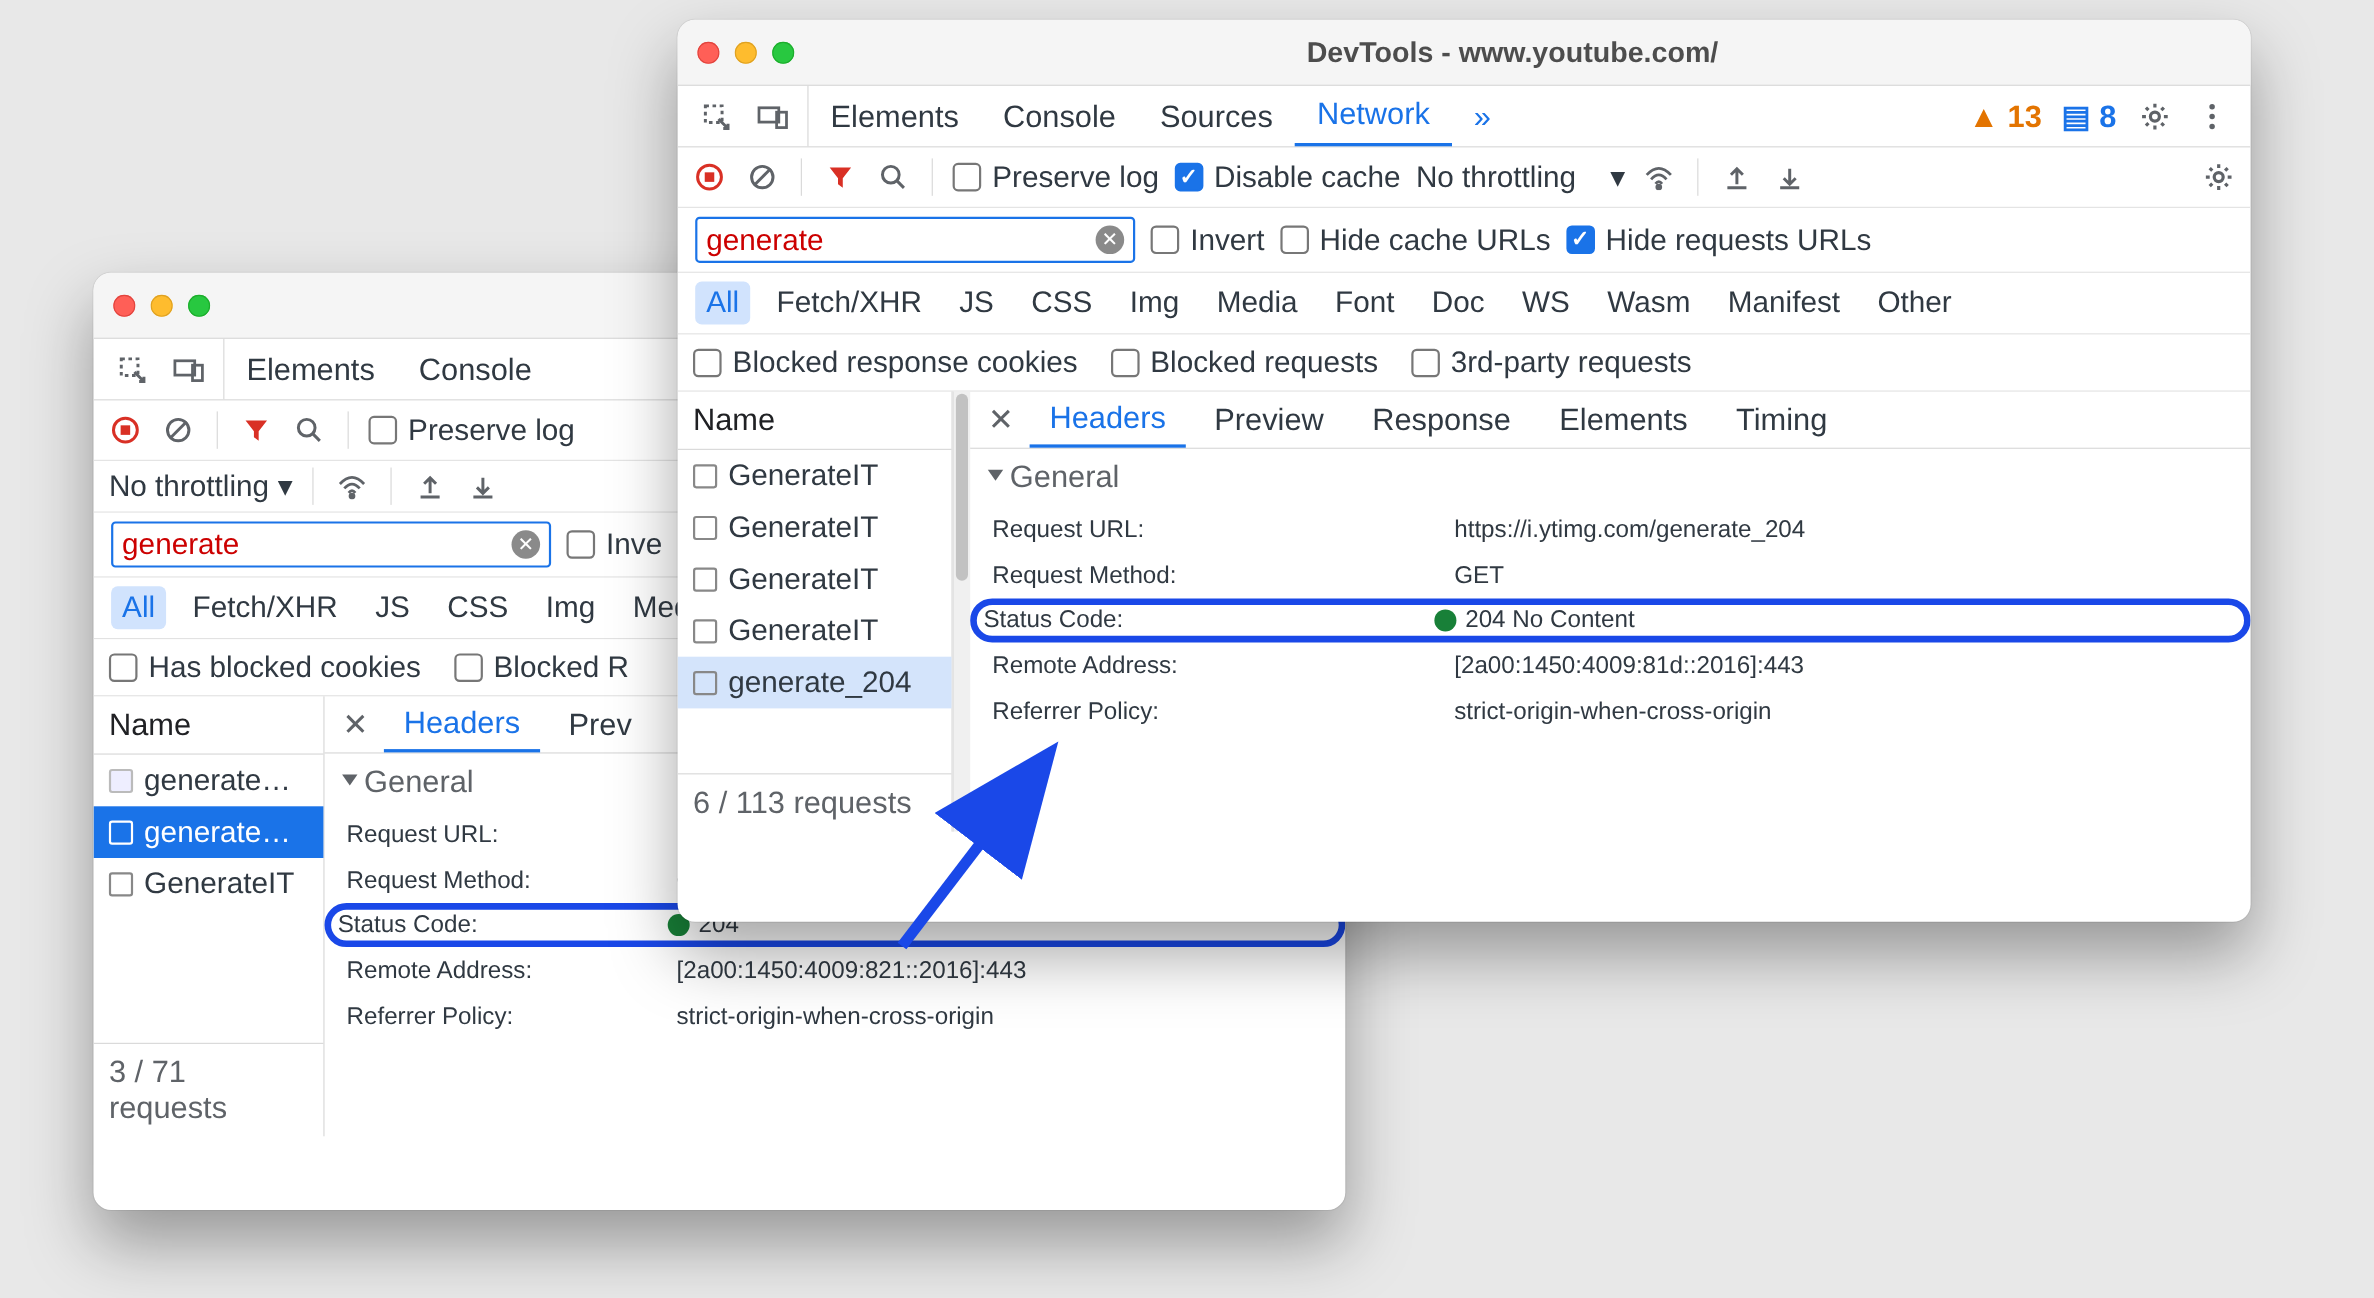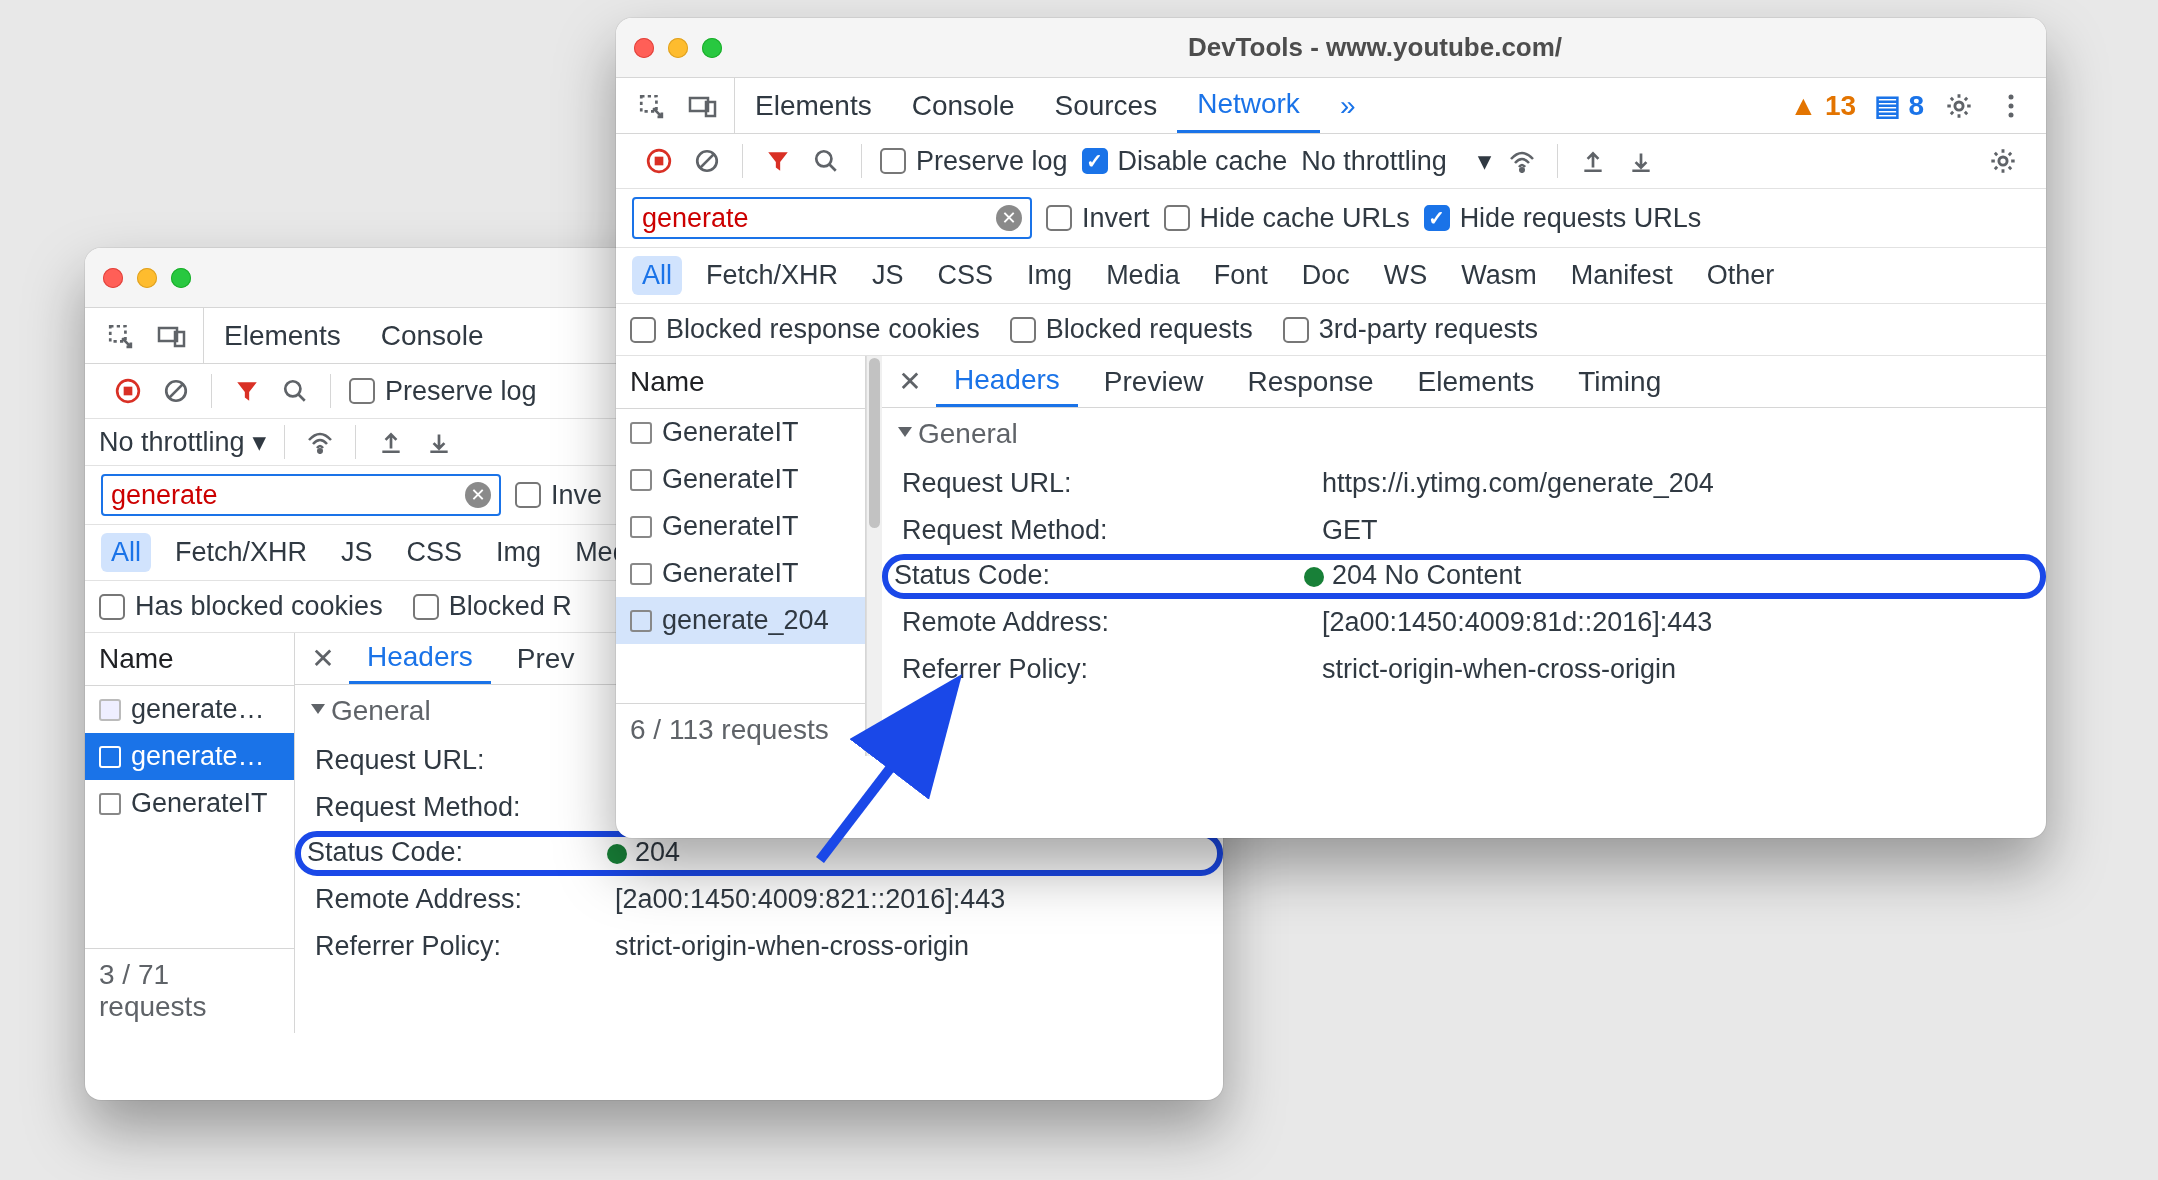--- a/index.html
+++ b/index.html
@@ -33,21 +33,21 @@
   
   .toprow { display:flex; align-items:center; height:56px; border-bottom:1px solid #d6d6d6; padding:0 12px; }
   .toprow .small-icons { display:flex; gap:18px; padding:0 14px 0 6px; border-right:1px solid #d6d6d6; height:100%; align-items:center;}
   .tab { padding:0 20px; height:100%; display:flex; align-items:center; cursor:pointer; font-size:28px;}
   .tab.active { color:#1a73e8; border-bottom:3px solid #1a73e8; font-weight:500;}
   .toprow .right { margin-left:auto; display:flex; align-items:center; gap:18px; padding-right:6px;}
   .warn-tri { color:#e37400; font-weight:600;}
   .badge-msg { color:#1a73e8; font-weight:600;}
 
   
-  .nbar { display:flex; flex-wrap:wrap; align-items:center; gap:14px; padding:10px 26px; border-bottom:1px solid #e2e2e2; }
+  .nbar { display:flex; flex-wrap:wrap; align-items:center; gap:14px; padding:10px 12px; border-bottom:1px solid #e2e2e2; }
   .nbar.thin { padding:6px 14px; }
   .ico { display:inline-flex; align-items:center; justify-content:center; width:34px; height:34px; }
   .sep { width:1px; align-self:stretch; background:#d6d6d6; margin:0 4px;}
   .chk { display:inline-flex; align-items:center; gap:10px; font-size:27px; cursor:pointer;}
   .chk .box { width:26px; height:26px; border:2px solid #777; border-radius:5px; display:inline-flex; align-items:center; justify-content:center; background:#fff;}
   .chk.checked .box { background:#1a73e8; border-color:#1a73e8; }
   .chk.checked .box::after { content:"✓"; color:#fff; font-size:20px; font-weight:700; line-height:1;}
   .filter-input { display:flex; align-items:center; border:2px solid #1a73e8; border-radius:4px; padding:2px 8px; height:42px; min-width:260px;}
   .filter-input input { border:none; outline:none; font-size:27px; flex:1; background:transparent; color:#cc0000;}
   .clear-btn { width:26px; height:26px; border-radius:50%; background:#8a8a8a; color:#fff; display:flex; align-items:center; justify-content:center; cursor:pointer; font-size:18px;}
@@ -69,21 +69,21 @@
   .reqitem.lightsel { background:#d4e4fb;align-items:center;}
   .namecol .footer { margin-top:auto; padding:10px 14px; border-top:1px solid #d6d6d6; color:#5f6368;}
 
   .detcol { flex:1; display:flex; flex-direction:column; min-width:0;}
   .dettabs { display:flex; align-items:center; border-bottom:1px solid #d6d6d6; height:52px; padding:0 10px; gap:8px;}
   .dettabs .close { width:36px; text-align:center; cursor:pointer; font-size:28px; color:#5f6368;}
   .dettabs .dtab { padding:0 18px; height:100%; display:flex; align-items:center; cursor:pointer;}
   .dettabs .dtab.active { color:#1a73e8; border-bottom:3px solid #1a73e8; font-weight:500;}
   .section-lbl { padding:10px 16px; color:#5f6368; display:flex; align-items:center; gap:6px;}
   .section-lbl .tri { display:inline-block; border-top:10px solid #5f6368; border-left:7px solid transparent; border-right:7px solid transparent; transform:translateY(-2px);}
-  .kv { display:flex; padding:8px 20px; font-size:27px;}
+  .kv { display:flex; padding:8px 20px; font-size:22px;}
   .kv .k { width:300px; flex-shrink:0;}
   .kv .v { flex:1; min-width:0;}
   .status-dot { width:20px; height:20px; border-radius:50%; background:#188038; display:inline-block; vertical-align:middle; margin-right:8px;}
   .hl-box { border:6px solid #1a48e8; border-radius:22px; padding:0px 6px 2px 6px; }
 
   .scrollbar { width:16px; background:#f0f0f0; border-left:1px solid #ddd;}
   .scrollbar .thumb { background:#c2c2c2; border-radius:8px; margin:2px; }
 
   
   .arrow { position:absolute; pointer-events:none; }

